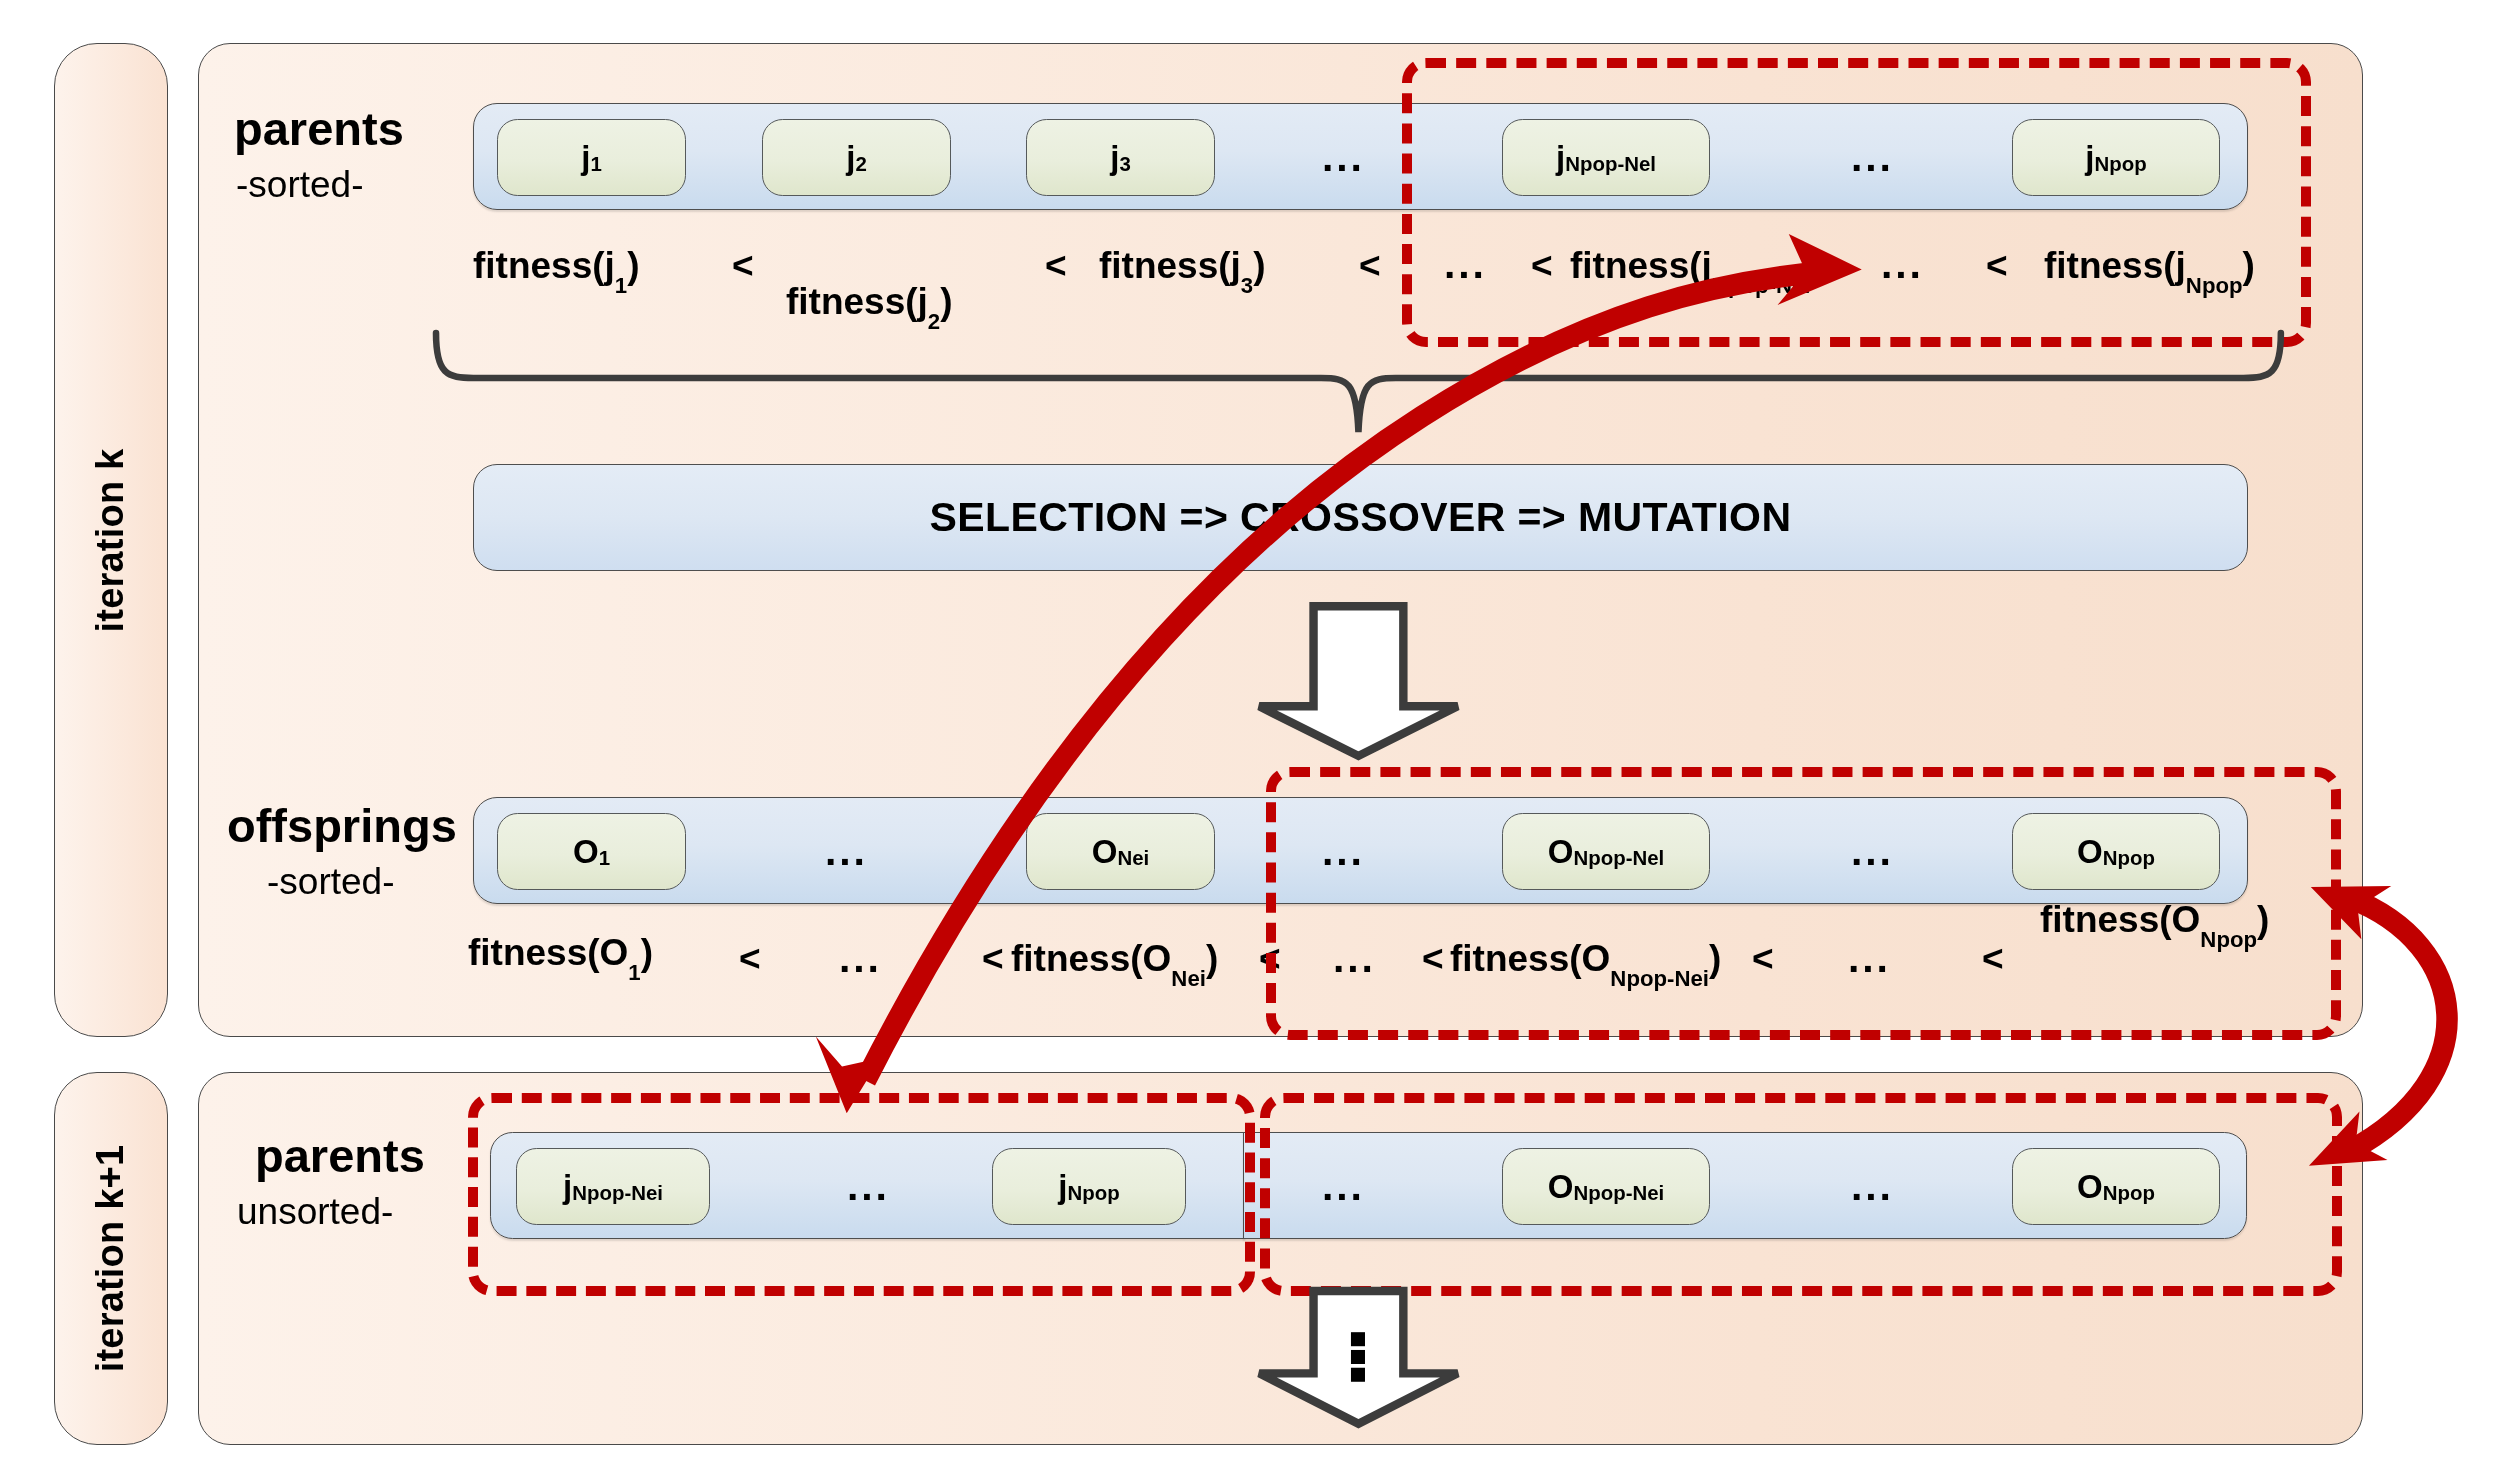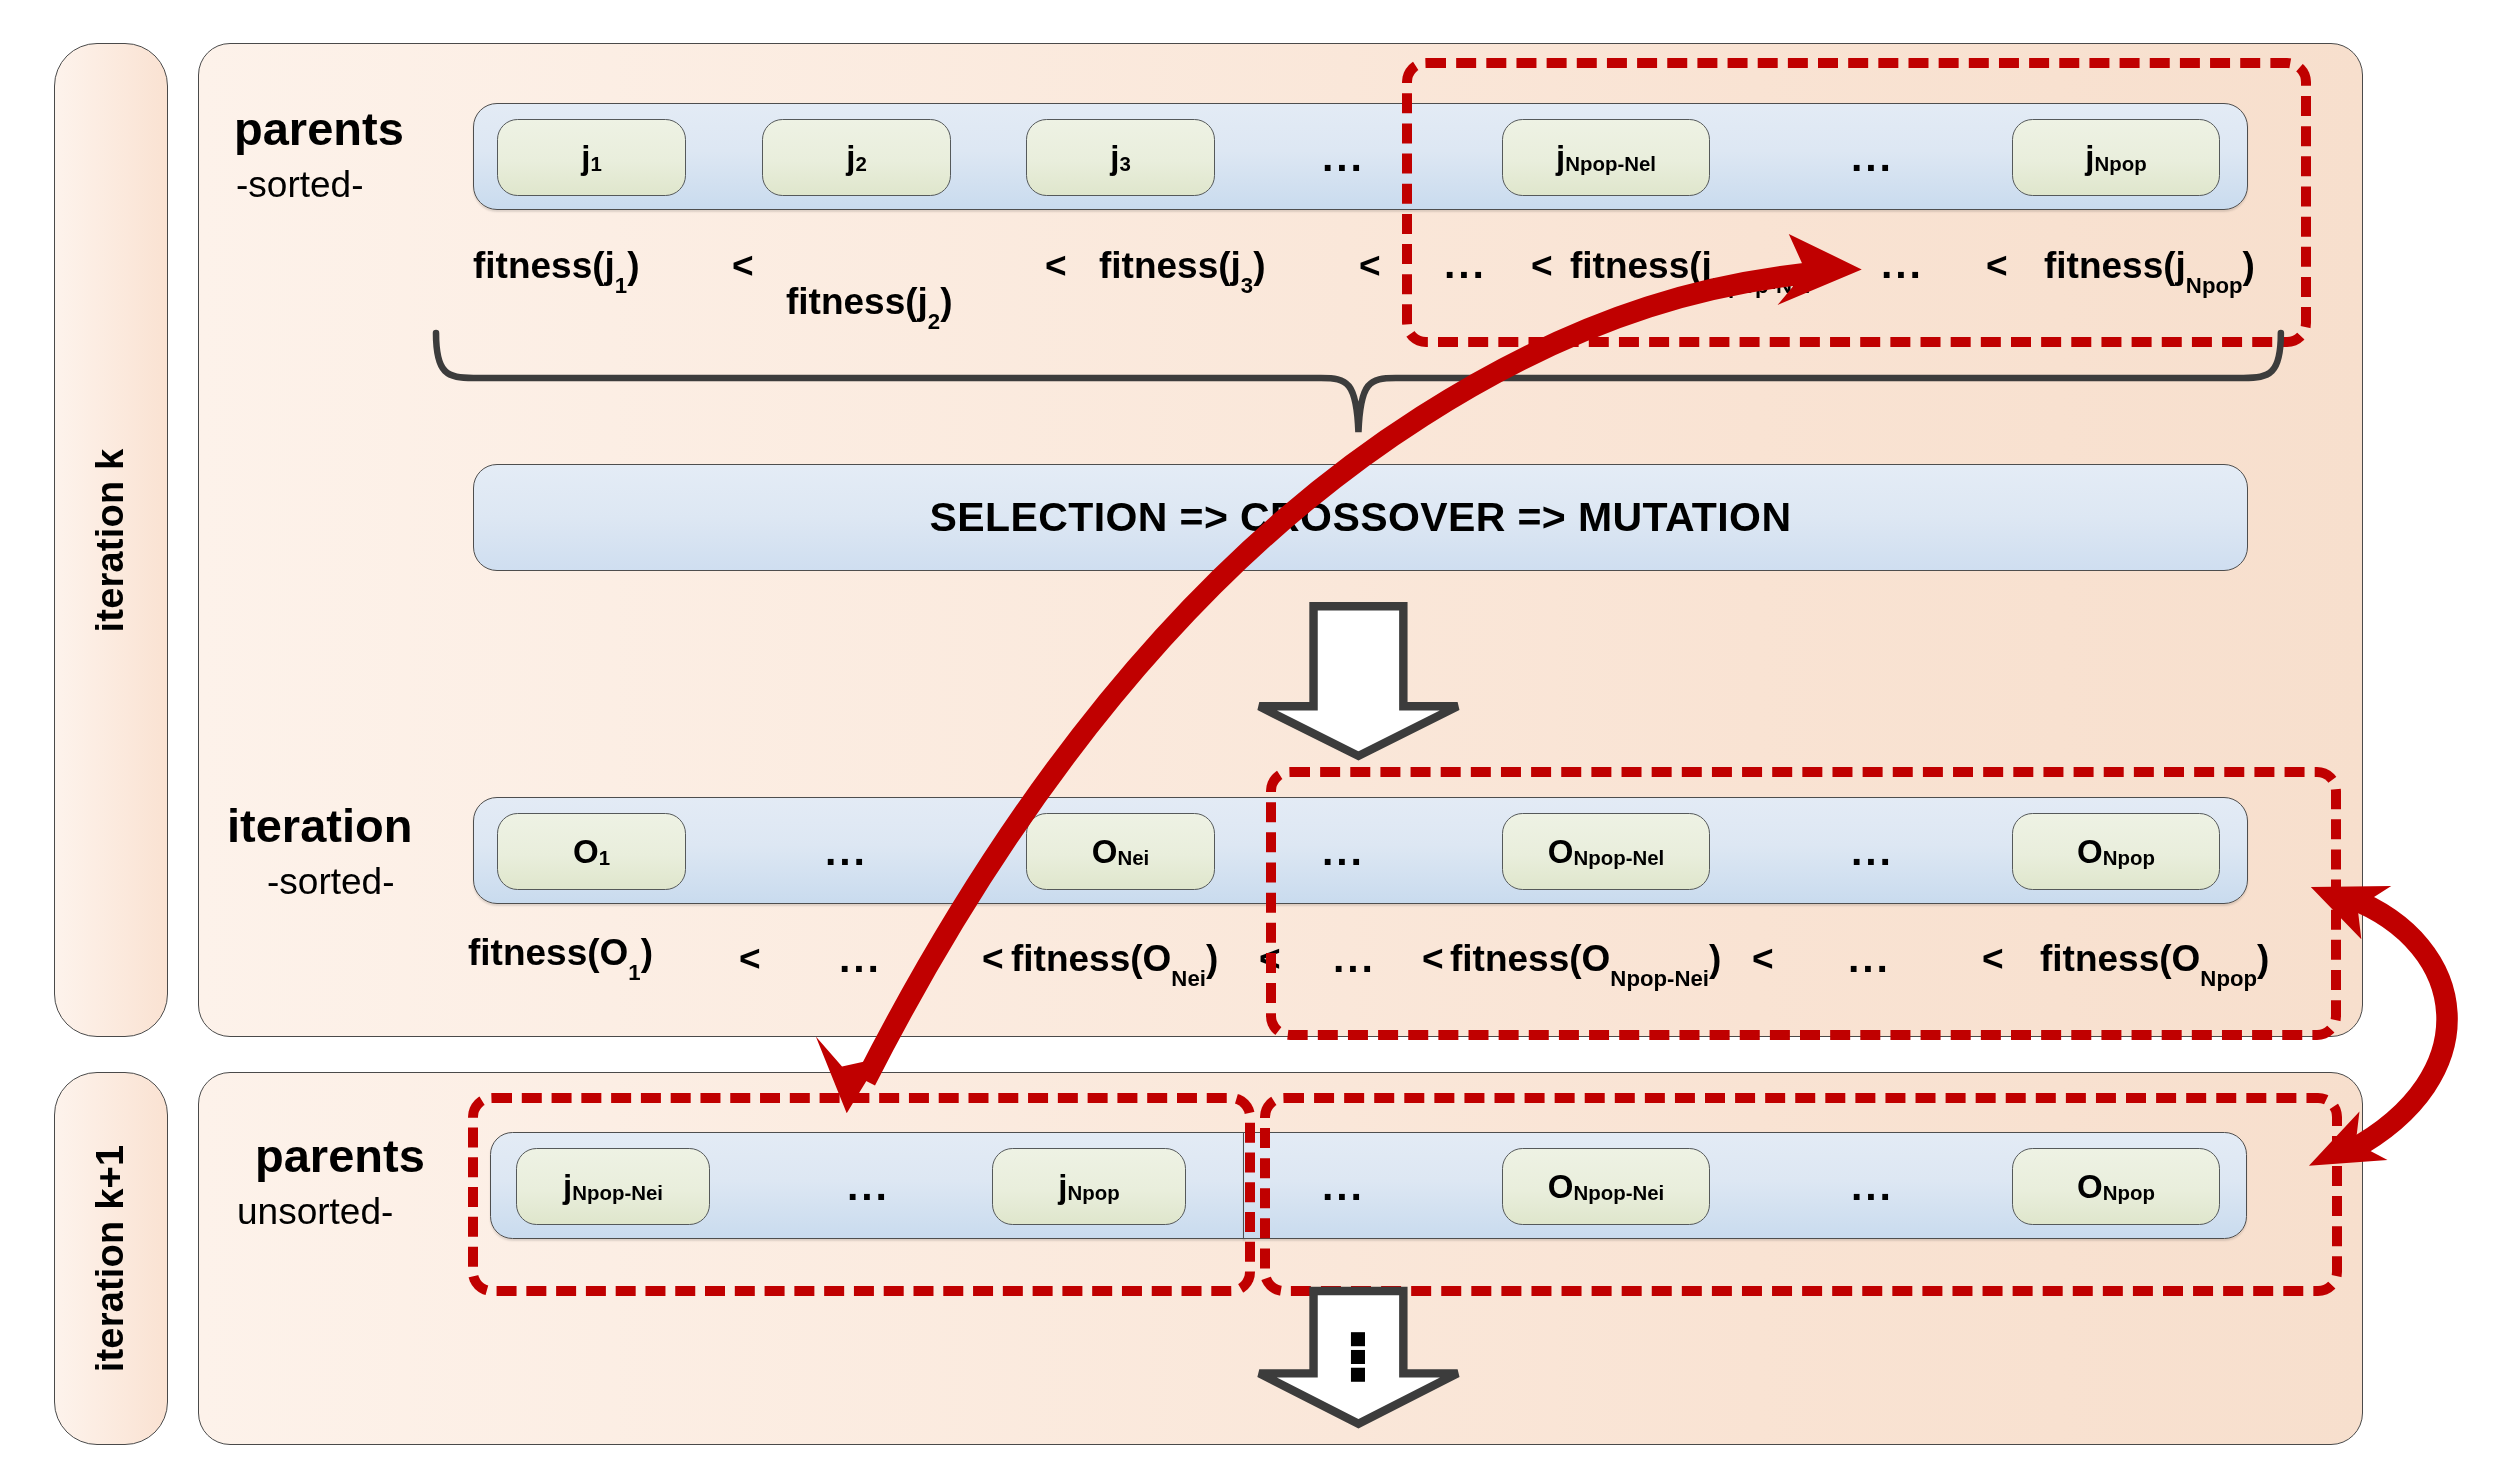--- a/index.html
+++ b/index.html
@@ -151,21 +151,21 @@
   <div class="txt dots" style="left:1881px;top:241px;">...</div>
   <div class="txt fit" style="left:1986px;top:245px;">&lt;</div>
   <div class="txt fit" style="left:2044px;top:245px;">
     <span>fitness(j</span><sub>Npop</sub><span>)</span>
   </div>
 
   <div class="dashbox" style="left:1402px;top:58px;width:889px;height:269px;"></div>
 
   <div class="selbar" style="left:473px;top:464px;width:1773px;height:105px;">SELECTION =&gt; CROSSOVER =&gt; MUTATION</div>
 
-  <div class="txt lbl-bold" style="left:227px;top:798px;">iteration</div>
+  <div class="txt lbl-bold" style="left:227px;top:798px;">offsprings</div>
   <div class="txt lbl-reg" style="left:267px;top:861px;">-sorted-</div>
 
   <div class="band" style="left:473px;top:797px;width:1773px;height:105px;"></div>
 
   <div class="pill" style="left:497px;top:813px;width:187px;height:75px;">
     <span>O</span>
       <sub>1</sub>
   </div>
   <div class="txt dots" style="left:825px;top:828px;">...</div>
   <div class="pill" style="left:1026px;top:813px;width:187px;height:75px;">
@@ -194,21 +194,21 @@
   </div>
   <div class="txt fit" style="left:1259px;top:938px;">&lt;</div>
   <div class="txt dots" style="left:1333px;top:935px;">...</div>
   <div class="txt fit" style="left:1422px;top:938px;">&lt;</div>
   <div class="txt fit" style="left:1450px;top:938px;">
     <span>fitness(O</span><sub>Npop-Nei</sub><span>)</span>
   </div>
   <div class="txt fit" style="left:1752px;top:938px;">&lt;</div>
   <div class="txt dots" style="left:1848px;top:935px;">...</div>
   <div class="txt fit" style="left:1982px;top:938px;">&lt;</div>
-  <div class="txt fit" style="left:2040px;top:938px;">
+  <div class="txt fit" style="left:2040px;top:899px;">
     <span>fitness(O</span><sub>Npop</sub><span>)</span>
   </div>
 
   <div class="dashbox" style="left:1266px;top:767px;width:1055px;height:253px;"></div>
 
   <div class="txt lbl-bold" style="left:255px;top:1128px;">parents</div>
   <div class="txt lbl-reg" style="left:237px;top:1191px;">unsorted-</div>
 
   <div class="band flat" style="left:490px;top:1132px;width:753px;height:105px;border-radius:22.5px 0 0 22.5px;"></div>
   <div class="band flat" style="left:1243px;top:1132px;width:1002px;height:105px;border-radius:0 22.5px 22.5px 0;"></div>

